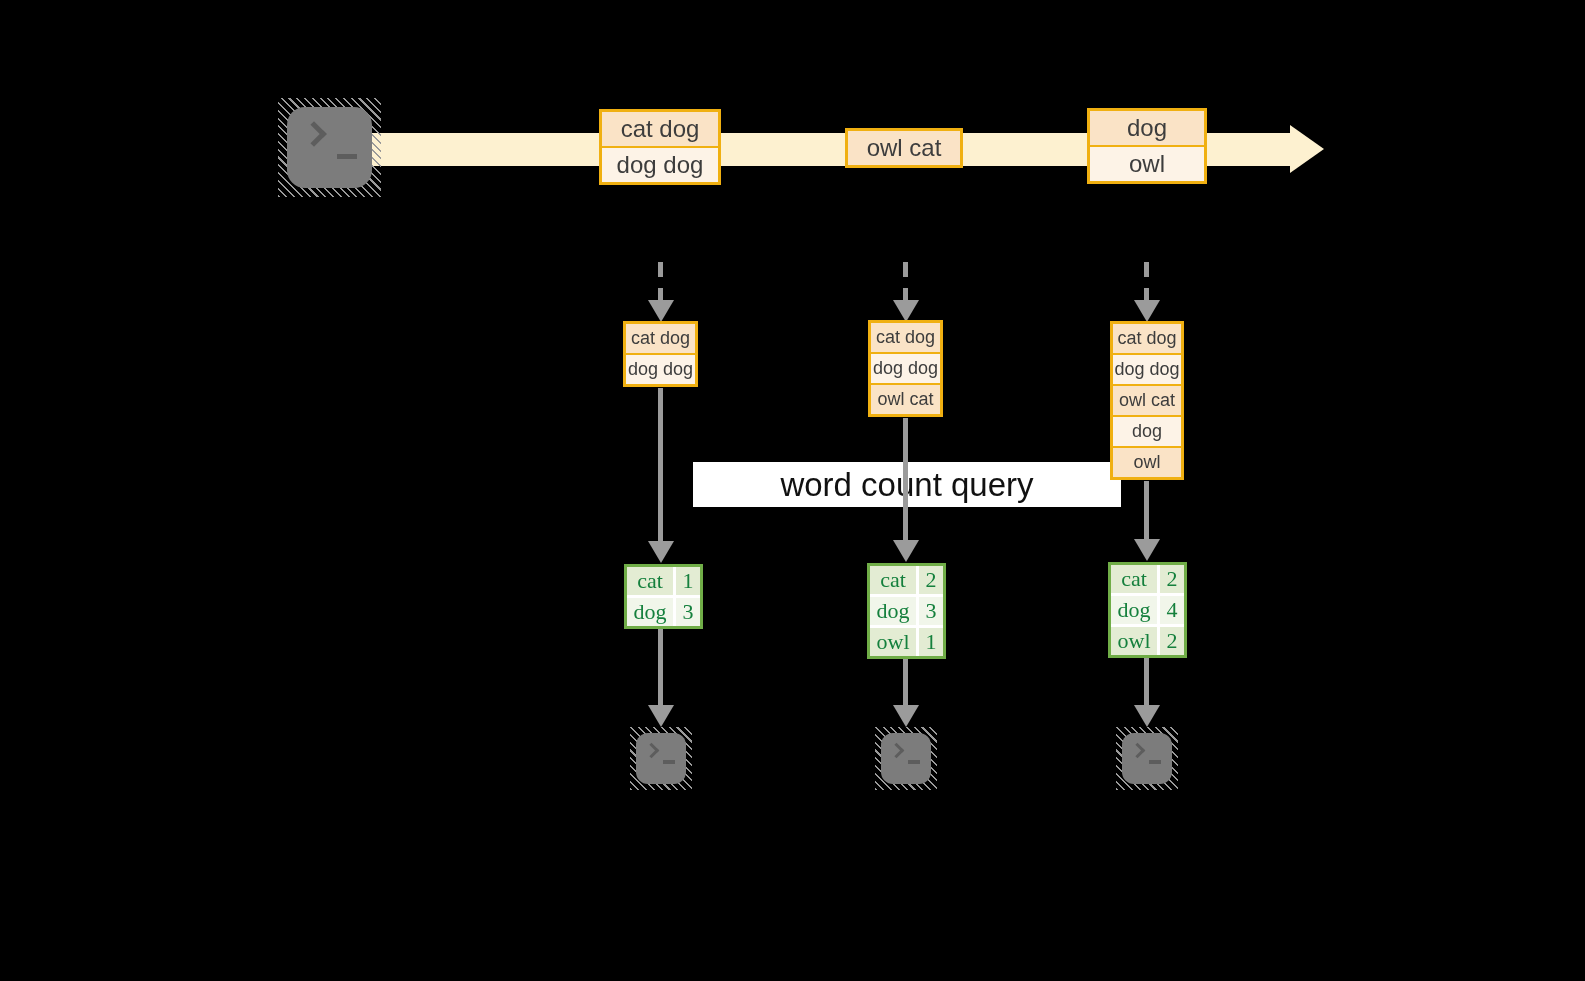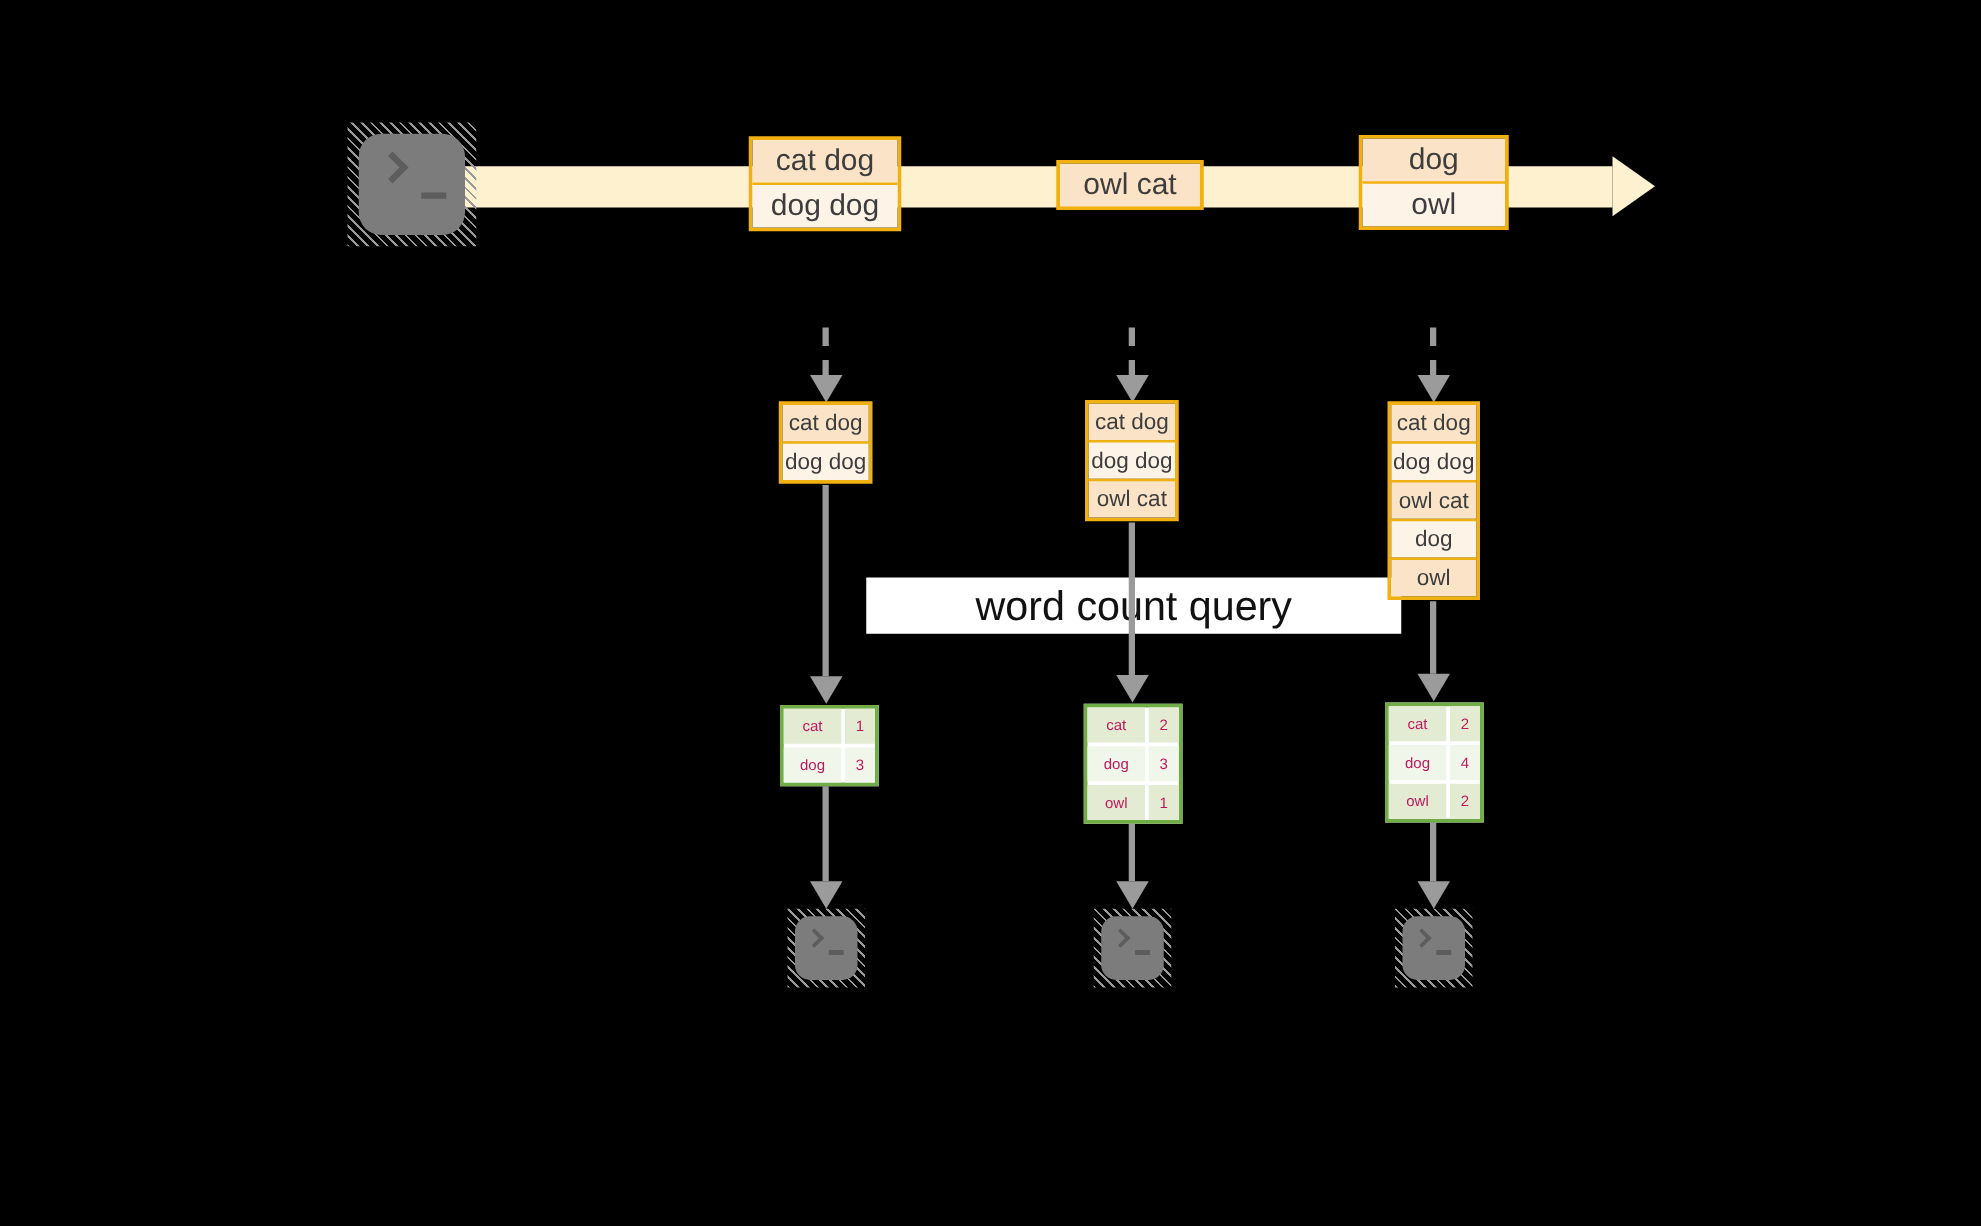--- a/index.html
+++ b/index.html
@@ -51,21 +51,21 @@
 
   
   .qlabel{position:absolute;left:693px;top:462px;width:428px;height:45px;background:#ffffff;
           display:flex;align-items:center;justify-content:center;z-index:3;
           font-size:33px;color:#111111;}
 
   
   .wc{position:absolute;display:grid;grid-template-columns:46px 24px;gap:3px;
       background:#ffffff;border:3px solid #70ad47;z-index:2;}
   .wc .c{height:28px;display:flex;align-items:center;justify-content:center;
-         font-size:12px;color:#be185d;}
+         font-size:22px;color:#15803d;font-family:Liberation Serif, serif;}
   .wc .c:nth-child(4n+1),.wc .c:nth-child(4n+2){background:#e3ecd3;}
   .wc .c:nth-child(4n+3),.wc .c:nth-child(4n){background:#f1f6ea;}
 </style>
 </head>
 <body>
 
 <div class="stage">
 
   <div class="band"></div>
   <div class="band-head"></div>

